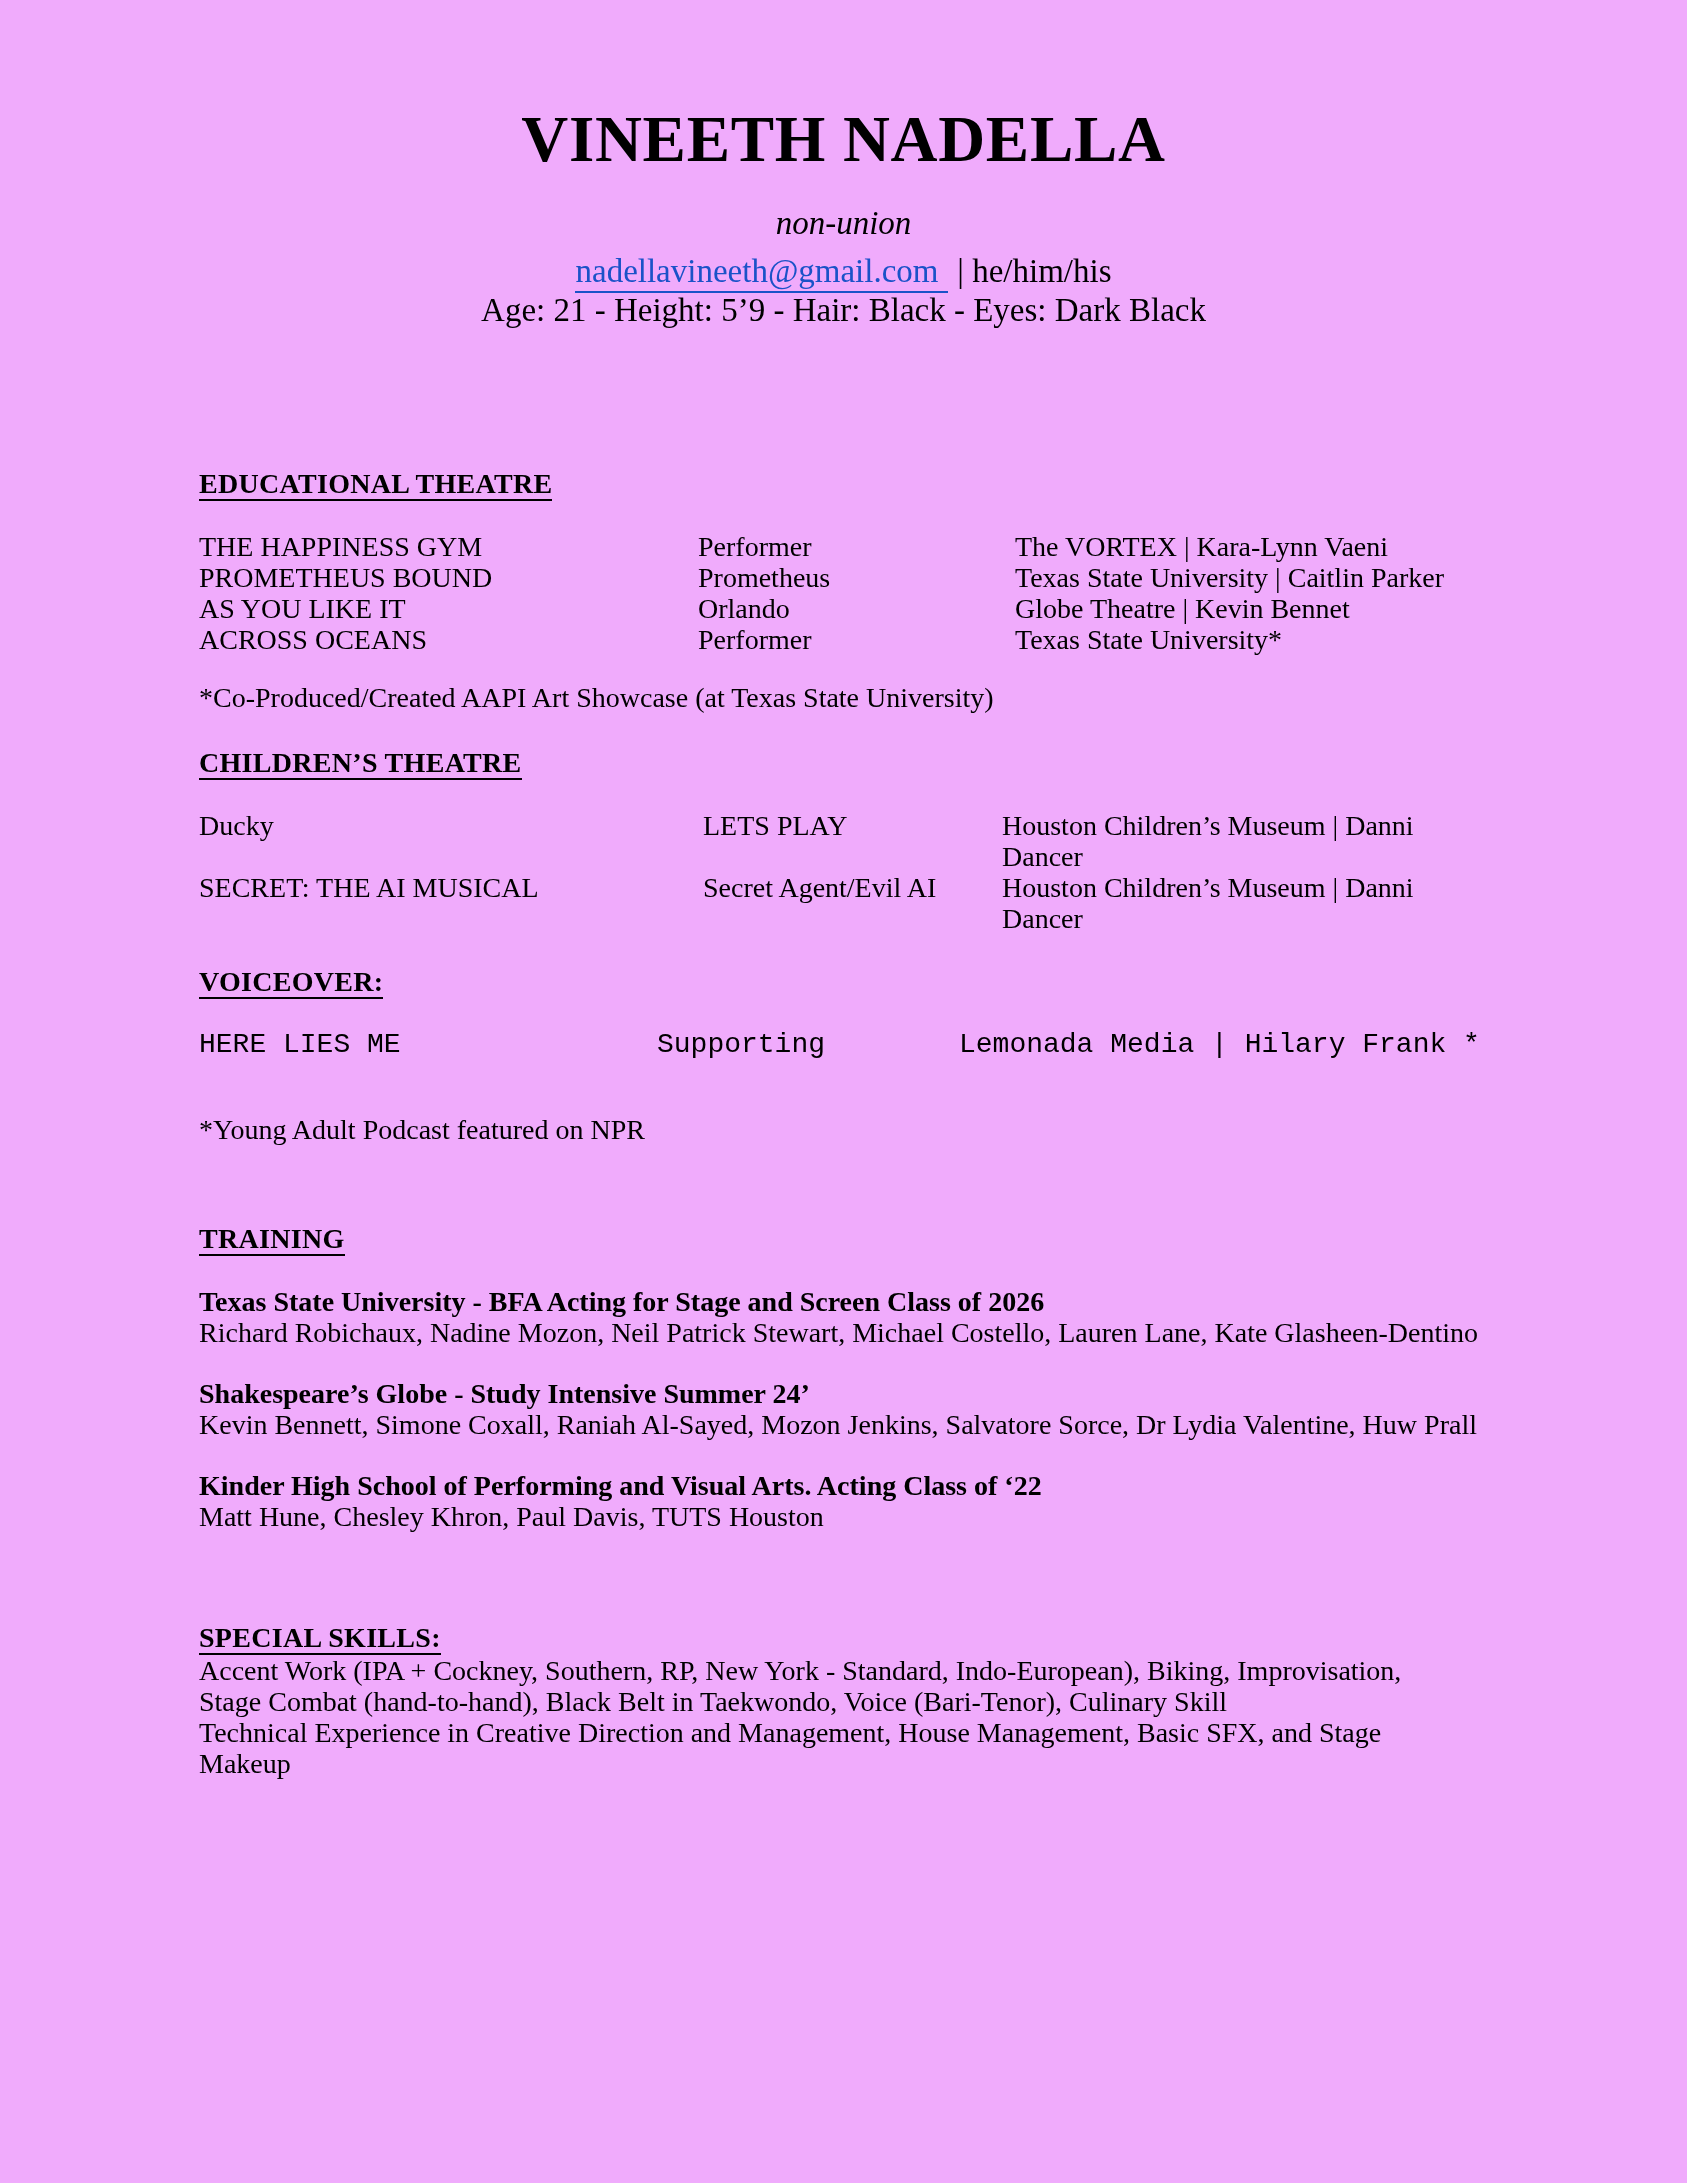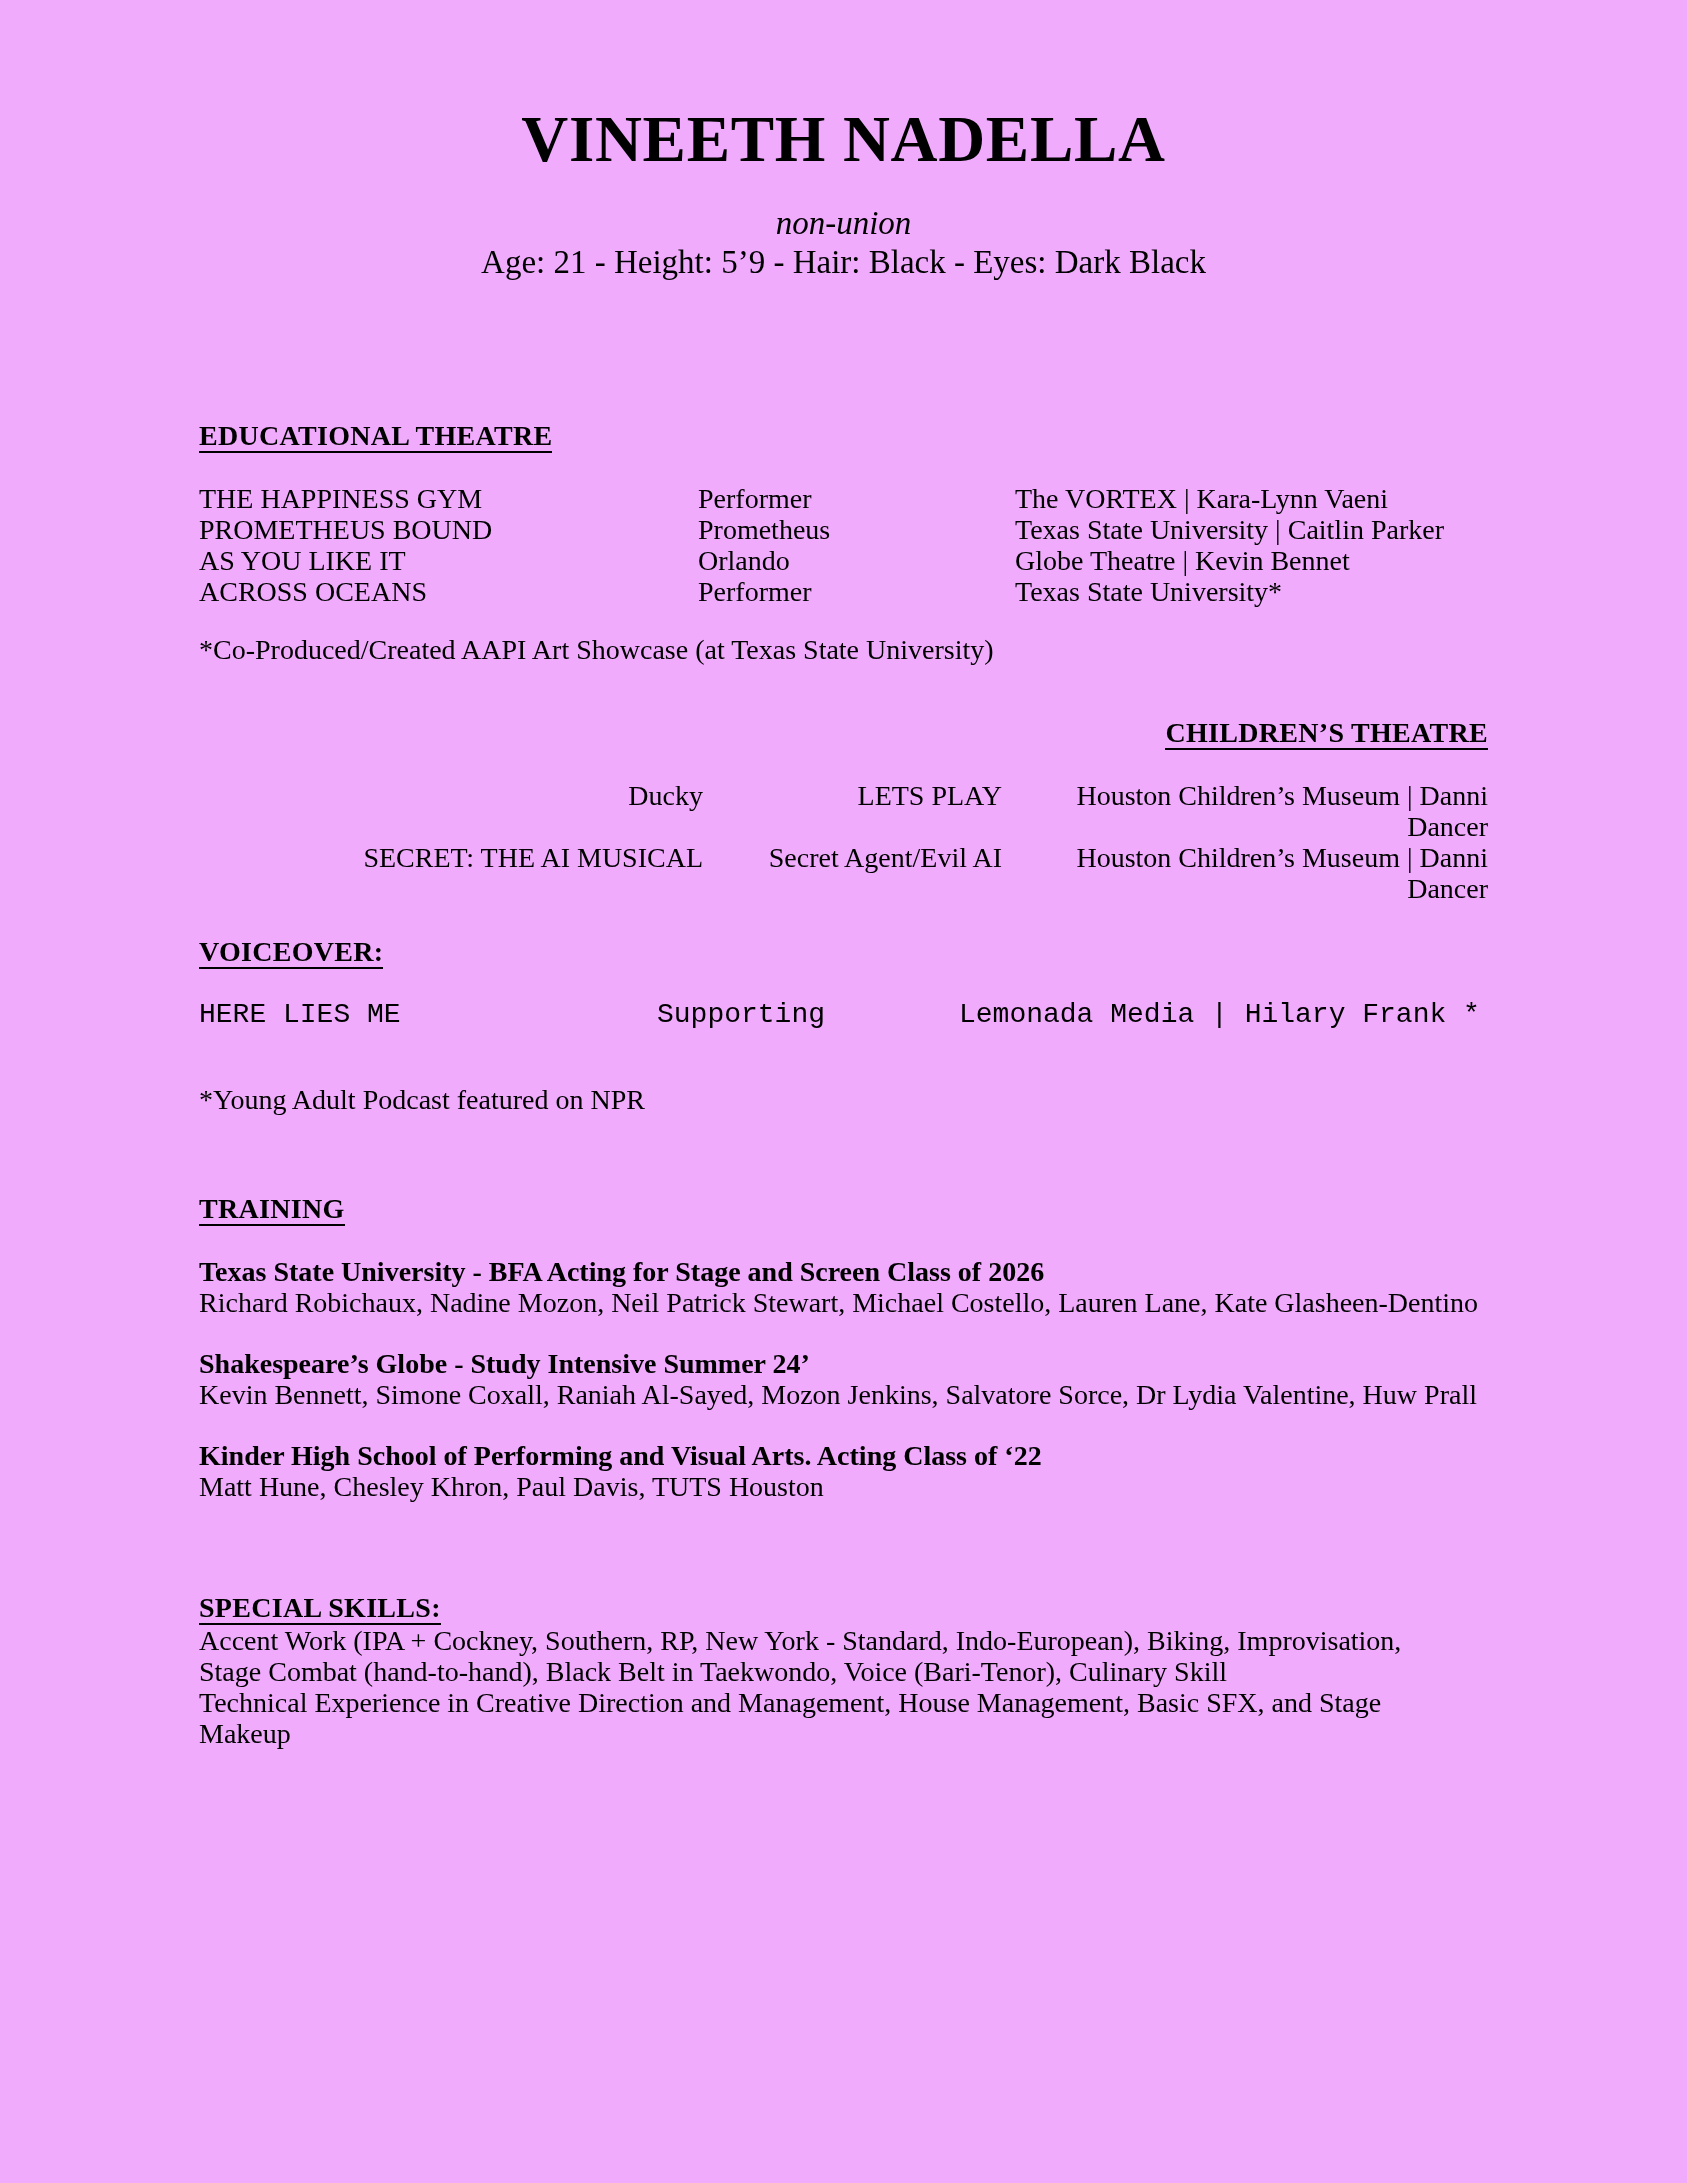--- a/index.html
+++ b/index.html
@@ -57,21 +57,21 @@
     font-size: 28px;
     font-weight: bold;
     line-height: 31px;
   }
   .section-heading .ul {
     display: inline-block;
     border-bottom: 2.7px solid #000000;
     letter-spacing: 0.3px;
   }
   .sec-edu      { margin-top: 138px; }
-  .sec-children { margin-top: 52px; text-align: right; }
+  .sec-children { margin-top: 34px; }
   .sec-voice    { margin-top: 32px; }
   .sec-training { margin-top: 78px; }
   .sec-skills   { margin-top: 90px; }
 
   .credit-row { display: grid; line-height: 31px; }
   .cols-edu      { grid-template-columns: 499px 317px auto; }
   .cols-children { grid-template-columns: 504px 299px auto; }
   .cols-voice    { grid-template-columns: 458px 302px auto; font-family: Liberation Mono, monospace; }
 
   .note-edu   { margin-top: 27px; }
@@ -85,20 +85,23 @@
   .skills-line { line-height: 31px; }
 </style>
 </head>
 <body>
 
 <div class="page">
 
   <div class="hdr">
     <h1 class="name">VINEETH NADELLA</h1>
     <div class="union">non-union</div>
+    <div class="contact">
+      <a class="email">nadellavineeth@gmail.com</a><span class="pronouns">| he/him/his</span>
+    </div>
     <div class="stats">Age: 21 - Height: 5’9 - Hair: Black - Eyes: Dark Black</div>
   </div>
 
   <div class="sec-edu">
     <h2 class="section-heading"><span class="ul">EDUCATIONAL THEATRE</span></h2>
     <div>
       <div class="credit-row cols-edu">
         <span>THE HAPPINESS GYM</span>
         <span>Performer</span>
         <span>The VORTEX | Kara-Lynn Vaeni</span>

